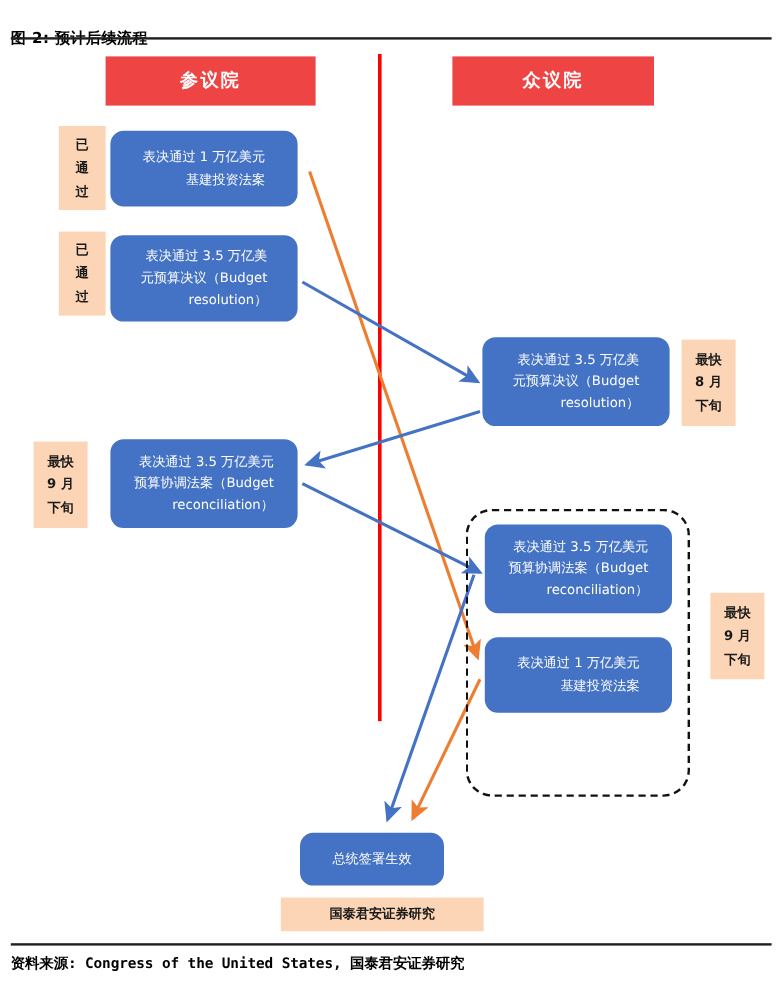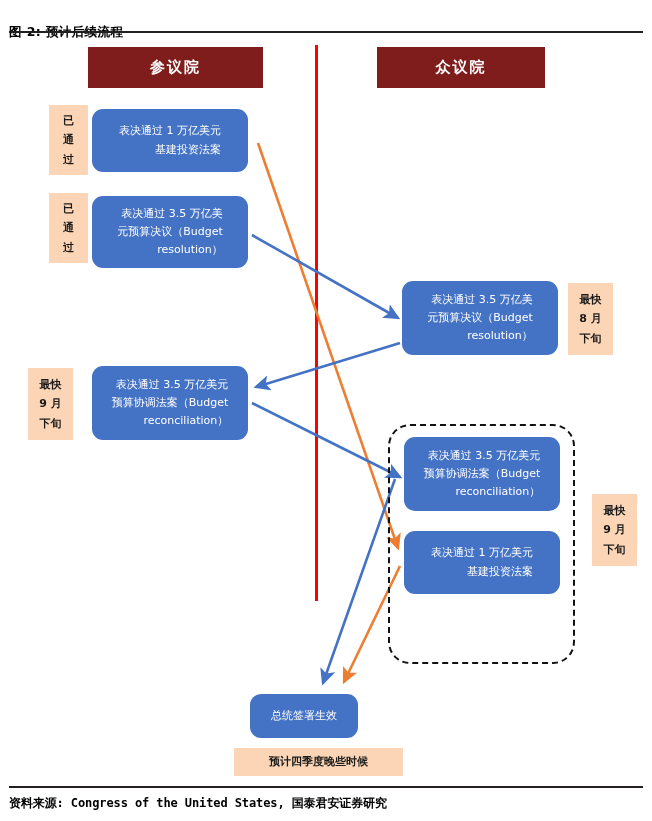--- a/index.html
+++ b/index.html
@@ -24,21 +24,21 @@
   .rule.bottom{top:786px;}
   .fig-source{
     position:absolute;left:9px;top:795px;
     font-size:12px;font-weight:bold;color:#000;
     font-family:"DejaVu Sans Mono","Liberation Mono",monospace;
     letter-spacing:-0.1px;
   }
 
   
   .chamber{
-    position:absolute;background:#7f1d1d;
+    position:absolute;background:#ef4444;
     display:flex;align-items:center;justify-content:center;
     color:#ffffff;font-weight:bold;font-size:15px;letter-spacing:2px;
   }
   #chamber-senate{left:88px;top:47px;width:175px;height:41px;}
   #chamber-house{left:377px;top:47px;width:168px;height:41px;}
 
   .divider{
     position:absolute;left:315px;top:45px;width:3px;height:556px;
     background:#FF0000;
   }
@@ -50,21 +50,21 @@
     text-align:right;font-size:11px;line-height:1.65;
     padding:0 9px;box-sizing:border-box;
     font-family:"DejaVu Sans","Liberation Sans",sans-serif;
   }
   #node-senate-infra   {left:92px; top:109px;width:156px;height:63px;}
   #node-senate-budget  {left:92px; top:196px;width:156px;height:72px;}
   #node-senate-recon   {left:92px; top:366px;width:156px;height:74px;}
   #node-house-budget   {left:402px;top:281px;width:156px;height:74px;}
   #node-house-recon    {left:404px;top:437px;width:156px;height:74px;}
   #node-house-infra    {left:404px;top:531px;width:156px;height:63px;}
-  #node-president      {left:250px;top:694px;width:108px;height:44px;}
+  #node-president      {left:250px;top:694px;width:120px;height:44px;}
 
   
   .tag{
     position:absolute;background:#FBD5B5;
     display:flex;align-items:center;justify-content:center;
     text-align:center;color:#1a1a1a;font-size:11px;line-height:1.75;
     font-weight:bold;
     font-family:"DejaVu Sans","Liberation Sans",sans-serif;
   }
   #tag-senate-infra  {left:49px; top:105px;width:39px;height:70px;}
@@ -141,17 +141,17 @@
   <div class="node" id="node-senate-recon">表决通过 3.5 万亿美元<br>预算协调法案（Budget<br>reconciliation）</div>
 
   <div class="node" id="node-house-budget">表决通过 3.5 万亿美<br>元预算决议（Budget<br>resolution）</div>
   <div class="tag" id="tag-house-budget">最快<br>8 月<br>下旬</div>
 
   <div class="node" id="node-house-recon">表决通过 3.5 万亿美元<br>预算协调法案（Budget<br>reconciliation）</div>
   <div class="node" id="node-house-infra">表决通过 1 万亿美元<br>基建投资法案</div>
   <div class="tag" id="tag-house-group">最快<br>9 月<br>下旬</div>
 
   <div class="node" id="node-president">总统签署生效</div>
-  <div class="tag" id="tag-president">预计四季度晚些时候</div>
+  <div class="tag" id="tag-president">国泰君安证券研究</div>
 
   <div class="rule bottom"></div>
   <div class="fig-source">资料来源: Congress of the United States, 国泰君安证券研究</div>
 </div>
 
 </body></html>

